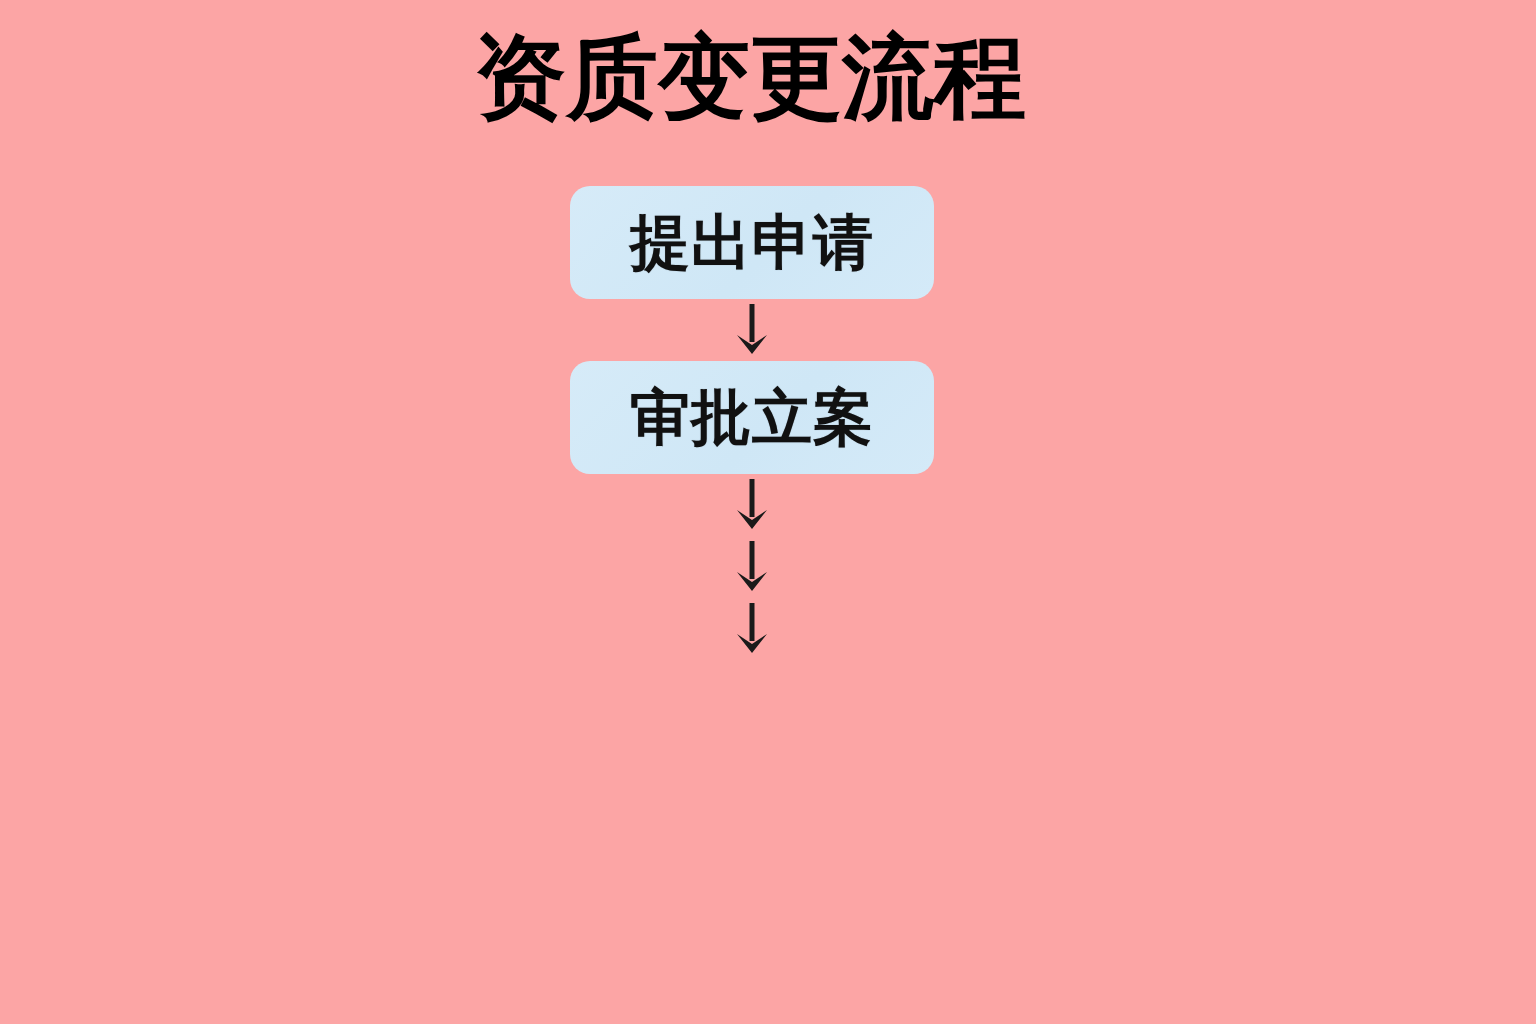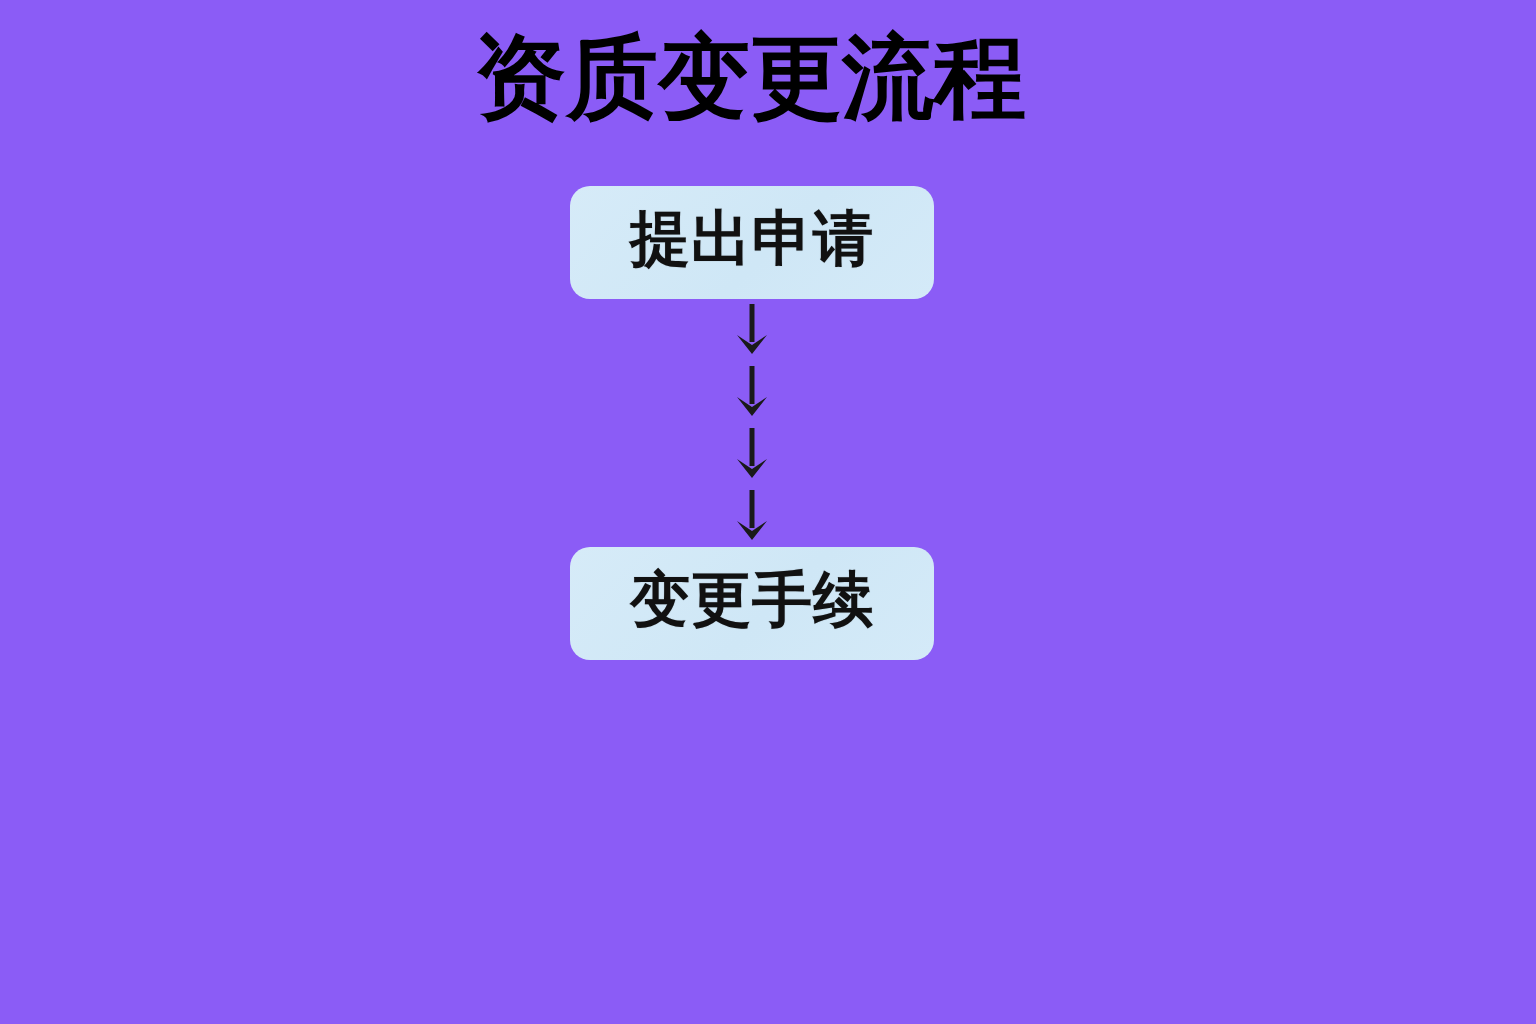--- a/index.html
+++ b/index.html
@@ -13,21 +13,21 @@
     height: 1024px;
     overflow: hidden;
     font-family: "Liberation Sans", "DejaVu Sans", sans-serif;
     -webkit-font-smoothing: antialiased;
   }
 
   .canvas {
     position: relative;
     width: 1536px;
     height: 1024px;
-    background: #8b5cf6;
+    background: #fca5a5;
   }
 
   
   .flow-title {
     position: absolute;
     left: 0;
     top: 28px;
     width: 1500px;
     text-align: center;
     font-size: 92px;
@@ -60,21 +60,21 @@
     box-sizing: border-box;
   }
 
   .flow-step-label {
     font-size: 60px;
     line-height: 1;
     font-weight: 700;
     color: #111111;
     letter-spacing: 1px;
     white-space: nowrap;
-    font-family: Liberation Mono, monospace;
+    font-family: Liberation Serif, serif;
     text-shadow: 0 0 1px rgba(0,0,0,0.35);
   }
 
   
   .flow-connector {
     position: relative;
     width: 364px;
     height: 62px;
     display: flex;
     align-items: center;
@@ -98,20 +98,23 @@
       <span class="flow-step-label">提出申请</span>
     </div>
 
     <div class="flow-connector">
       <svg width="40" height="56" viewBox="0 0 40 56" aria-hidden="true">
         <line x1="20" y1="2" x2="20" y2="40" stroke="#1a1a1a" stroke-width="5" stroke-linecap="butt"></line>
         <path d="M5 33 L20 52 L35 33 L20 43 Z" fill="#1a1a1a"></path>
       </svg>
     </div>
 
+    <div class="flow-step">
+      <span class="flow-step-label">审批立案</span>
+    </div>
 
     <div class="flow-connector">
       <svg width="40" height="56" viewBox="0 0 40 56" aria-hidden="true">
         <line x1="20" y1="2" x2="20" y2="40" stroke="#1a1a1a" stroke-width="5" stroke-linecap="butt"></line>
         <path d="M5 33 L20 52 L35 33 L20 43 Z" fill="#1a1a1a"></path>
       </svg>
     </div>
 
 
     <div class="flow-connector">
@@ -122,18 +125,15 @@
     </div>
 
 
     <div class="flow-connector">
       <svg width="40" height="56" viewBox="0 0 40 56" aria-hidden="true">
         <line x1="20" y1="2" x2="20" y2="40" stroke="#1a1a1a" stroke-width="5" stroke-linecap="butt"></line>
         <path d="M5 33 L20 52 L35 33 L20 43 Z" fill="#1a1a1a"></path>
       </svg>
     </div>
 
-    <div class="flow-step">
-      <span class="flow-step-label">变更手续</span>
-    </div>
 
   </div>
 </div>
 
 </body></html>

